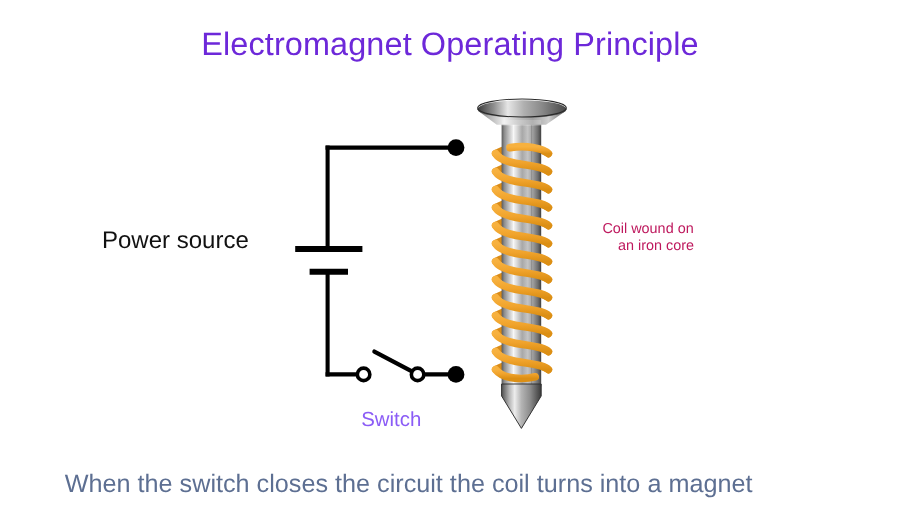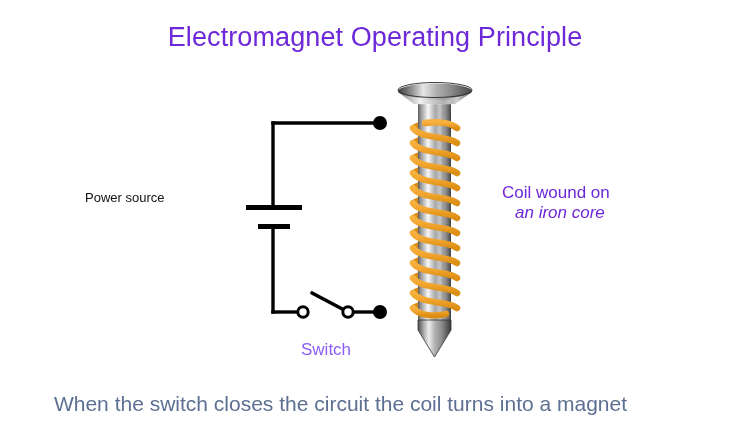--- a/index.html
+++ b/index.html
@@ -43,34 +43,33 @@
     left: 0;
     top: 392px;
     width: 681px;
     text-align: center;
     font-size: 21px;
     color: #5d6f92;
   }
   #label-power-source {
     left: 85px;
     top: 190px;
-    font-size: 13px;
+    font-size: 20px;
     color: #111111;
   }
   #label-coil {
     left: 502px;
     top: 183px;
-    font-size: 17px;
-    color: #6d28d9;
+    font-size: 12px;
+    color: #be185d;
     text-align: left;
   }
   #label-coil .line2 {
     display: block;
     padding-left: 13px;
-    font-style: italic;
   }
   #label-switch {
     left: 301px;
     top: 340px;
     font-size: 17px;
     color: #8b5cf6;
   }
 </style>
 </head>
 <body>

